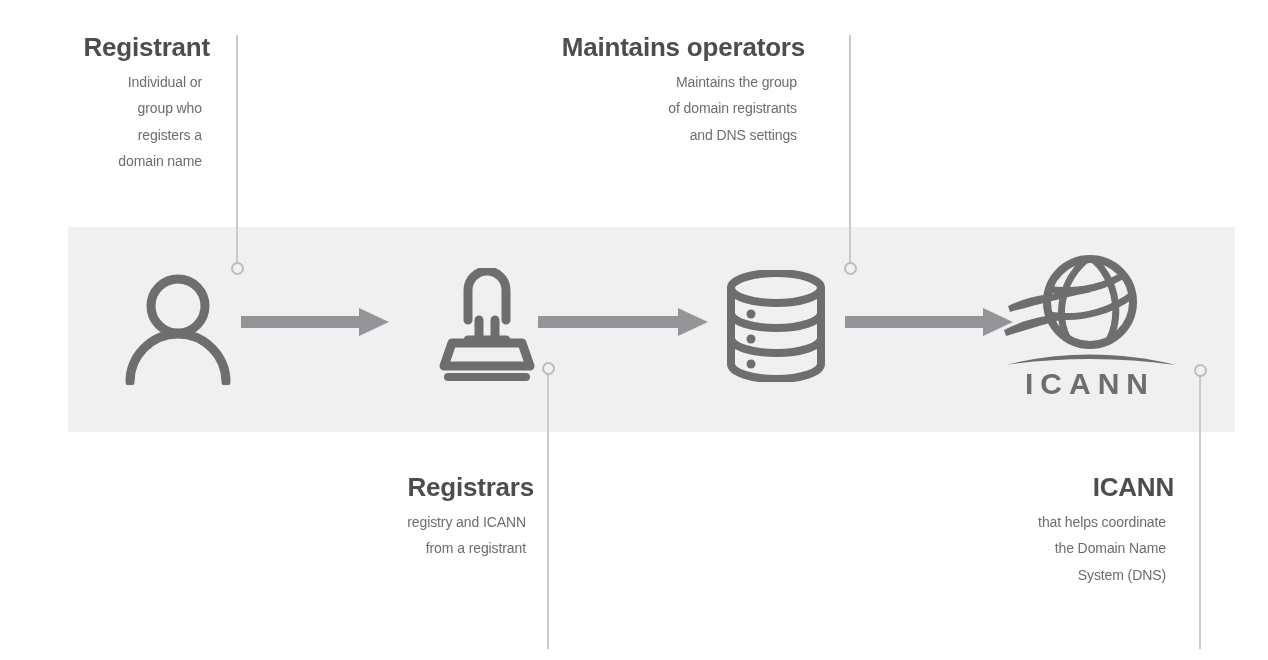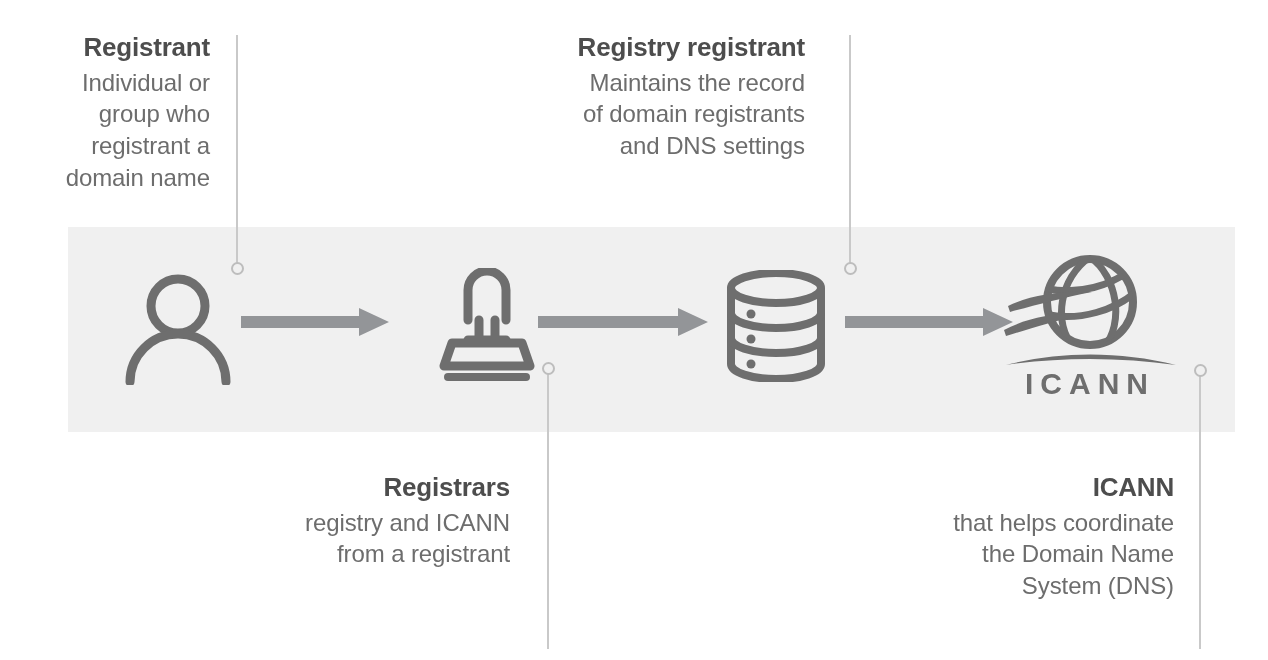--- a/index.html
+++ b/index.html
@@ -51,24 +51,24 @@
     line-height: 1.33;
   }
   .callout .title {
     font-size: 26px;
     font-weight: bold;
     color: #4d4d4d;
     margin: 0 0 2px 0;
     letter-spacing: -0.2px;
   }
   .callout .desc {
-    font-size: 24px;
+    font-size: 14px;
     font-weight: 400;
     color: #6d6d6d;
-    margin: 0;
+    margin: 8px;
     letter-spacing: -0.1px;
   }
   .align-right { text-align: right; }
 
   
   .icon-slot {
     position: absolute;
     display: flex;
     align-items: center;
     justify-content: center;
@@ -93,32 +93,32 @@
   <div class="connector" style="left:547px; top:374px; height:275px;"></div>
   <div class="connector-dot" style="left:542px; top:362px;"></div>
 
   <div class="connector" style="left:1199px; top:376px; height:273px;"></div>
   <div class="connector-dot" style="left:1194px; top:364px;"></div>
 
   <div class="callout align-right" style="left:20px; top:30px; width:190px;">
     <div class="title">Registrant</div>
     <div class="desc">Individual or</div>
     <div class="desc">group who</div>
-    <div class="desc">registrant a</div>
+    <div class="desc">registers a</div>
     <div class="desc">domain name</div>
   </div>
 
   <div class="callout align-right" style="left:480px; top:30px; width:325px;">
-    <div class="title">Registry registrant</div>
-    <div class="desc">Maintains the record</div>
+    <div class="title">Maintains operators</div>
+    <div class="desc">Maintains the group</div>
     <div class="desc">of domain registrants</div>
     <div class="desc">and DNS settings</div>
   </div>
 
-  <div class="callout align-right" style="left:248px; top:470px; width:262px;">
+  <div class="callout align-right" style="left:272px; top:470px; width:262px;">
     <div class="title">Registrars</div>
     <div class="desc">registry and ICANN</div>
     <div class="desc">from a registrant</div>
   </div>
 
   <div class="callout align-right" style="left:880px; top:470px; width:294px;">
     <div class="title">ICANN</div>
     <div class="desc">that helps coordinate</div>
     <div class="desc">the Domain Name</div>
     <div class="desc">System (DNS)</div>

